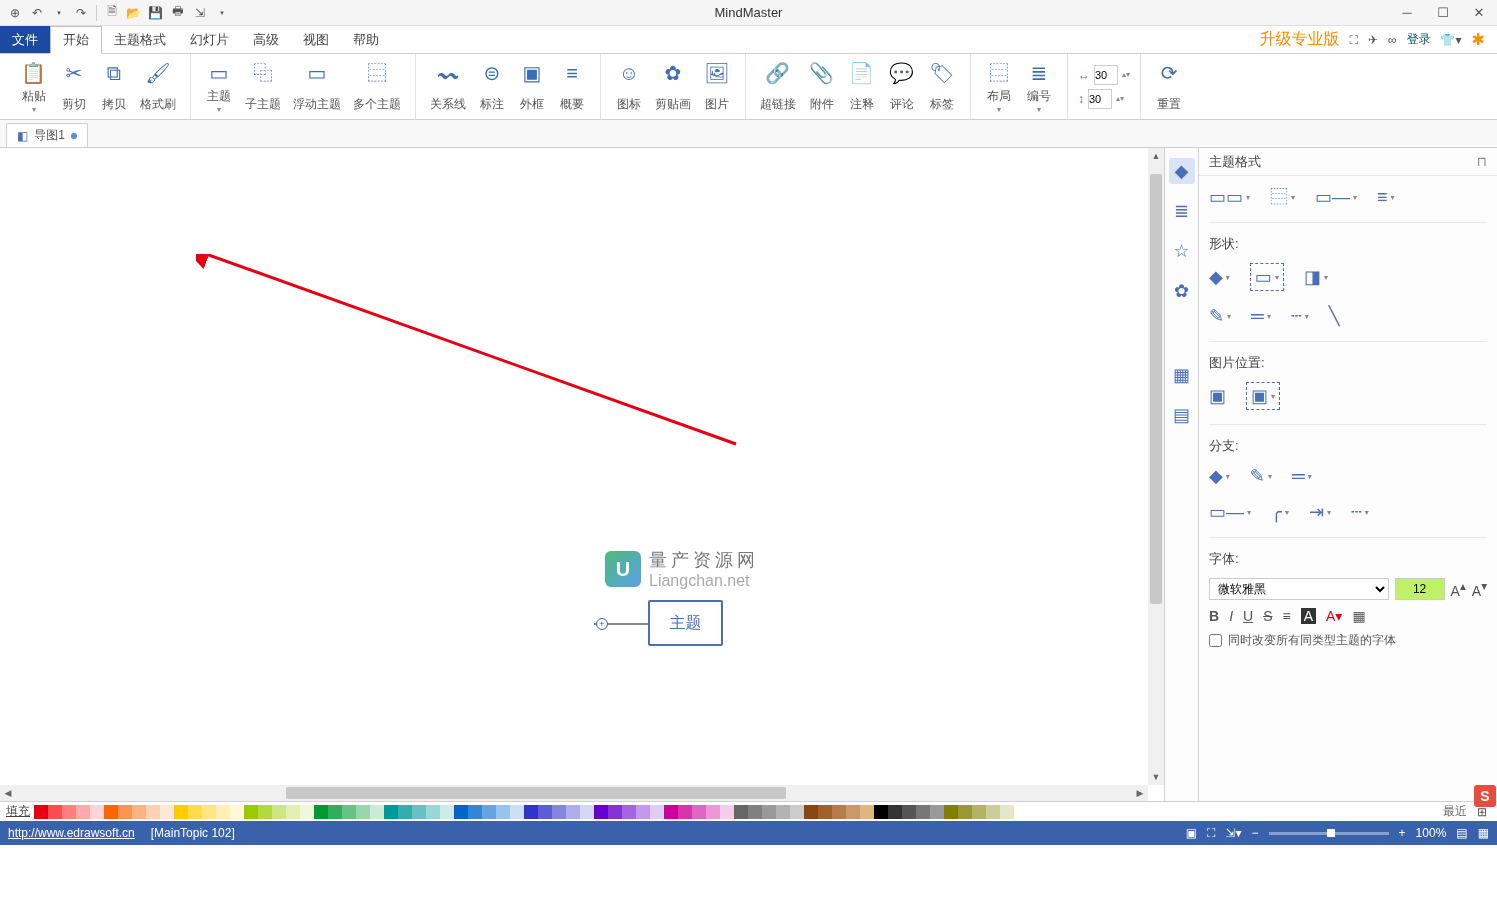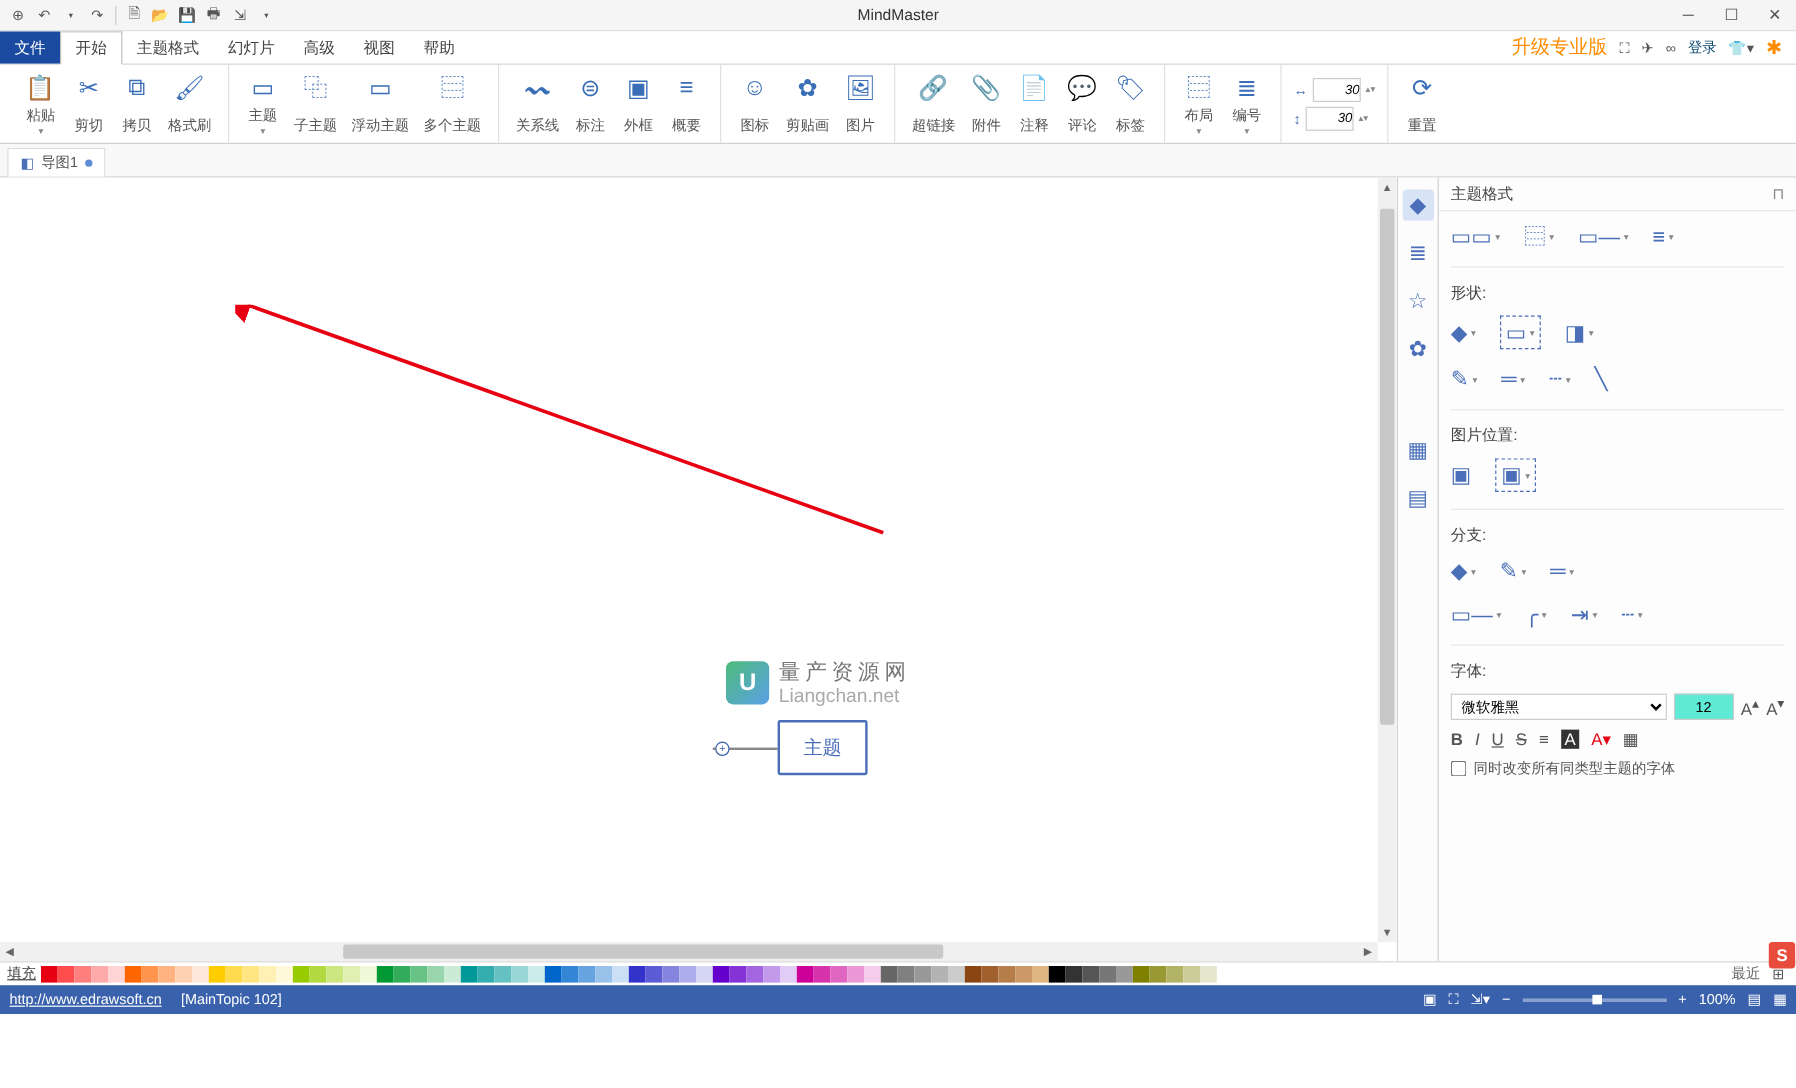--- a/index.html
+++ b/index.html
@@ -24,21 +24,21 @@
 
 
 .ribbon { height: 66px; background: #fff; display: flex; border-bottom: 1px solid #d0d0d0; padding-left: 6px; }
 .rgroup { display: flex; padding: 4px 8px; border-right: 1px solid #e0e0e0; }
 .rbtn { display: flex; flex-direction: column; align-items: center; justify-content: space-between; padding: 2px 6px; cursor: pointer; min-width: 40px; }
 .rbtn-icon { height: 26px; display: flex; align-items: center; justify-content: center; color: #3a6fb7; font-size: 20px; }
 .rbtn-label { font-size: 12px; color: #555; white-space: nowrap; }
 .rbtn-drop { font-size: 8px; color: #888; line-height: 6px; }
 .rgroup.spin-group { flex-direction: column; justify-content: center; gap: 4px; padding: 4px 10px; }
 .spin-row { display: flex; align-items: center; gap: 4px; }
-.spin-input { width: 40px; height: 20px; border: 1px solid #ccc; font-size: 11px; text-align: right; background:#fff;font-style:italic; }
+.spin-input { width: 24px; height: 20px; border: 1px solid #ccc; font-size: 11px; text-align: left; background:#fff; }
 
 
 .tabstrip { height: 28px; background: #f8f8f8; display: flex; align-items: flex-end; border-bottom: 1px solid #d0d0d0; padding-left: 6px; }
 .doc-tab { height: 24px; border: 1px solid #d0d0d0; border-bottom: none; background: #fff; padding: 0 10px; display: flex; align-items: center; gap: 6px; font-size: 12px; color: #555; border-radius: 2px 2px 0 0; }
 .tab-dot { width: 6px; height: 6px; border-radius: 50%; background: #5a8dd6; }
 
 
 .main-area { display: flex; height: 653px; }
 .canvas-wrap { flex: 1; position: relative; background: #fff; overflow: hidden; }
 .canvas { position: absolute; inset: 0; }
@@ -71,21 +71,21 @@
 .rightpanel { width: 299px; border-left: 1px solid #d0d0d0; display: flex; flex-direction: column; background: #fdfdfd; }
 .panel-title { height: 28px; display: flex; align-items: center; justify-content: space-between; padding: 0 10px; font-size: 13px; color: #444; border-bottom: 1px solid #e8e8e8; gap: 16px; }
 .panel-body { flex: 1; padding: 10px; overflow: auto; }
 .panel-row { display: flex; gap: 20px; margin-bottom: 14px; }
 .panel-row + hr { border:none; border-top:1px solid #e8e8e8; margin-bottom:12px; }
 .pbtn { display:flex; align-items:center; gap:3px; color:#4a6fb8; font-size:18px; cursor:pointer; }
 .pbtn .drop { font-size:8px; color:#888; }
 .section-label { font-size: 13px; color: #444; margin: 4px 0 10px; }
 .font-row1 { display:flex; align-items:center; gap:6px; margin-bottom:8px; }
 .font-select { flex:1; height:22px; border:1px solid #ccc; background:#fff; font-size:12px; padding-left:4px; }
-.font-size { width:50px; height:22px; border:1px solid #ccc; background:#5eead4; font-size:12px; text-align:center; }
+.font-size { width:50px; height:22px; border:1px solid #ccc; background:#bef264; font-size:12px; text-align:center; }
 .font-bigger, .font-smaller { font-size:14px; color:#555; cursor:pointer; }
 .font-row2 { display:flex; align-items:center; gap:10px; margin-bottom:8px; }
 .fbtn { font-size:14px; color:#555; cursor:pointer; }
 .cb-row { display:flex; align-items:center; gap:6px; font-size:12px; color:#555; }
 
 
 .colorstrip { height: 20px; background:#fff; display:flex; align-items:center; border-top:1px solid #d0d0d0; padding-left:6px; }
 .fill-label { font-size:12px; color:#444; margin-right:4px;text-decoration:underline; }
 .swatches { display:flex; height:14px; flex:1; overflow:hidden; }
 .sw { width:14px; height:14px; }

